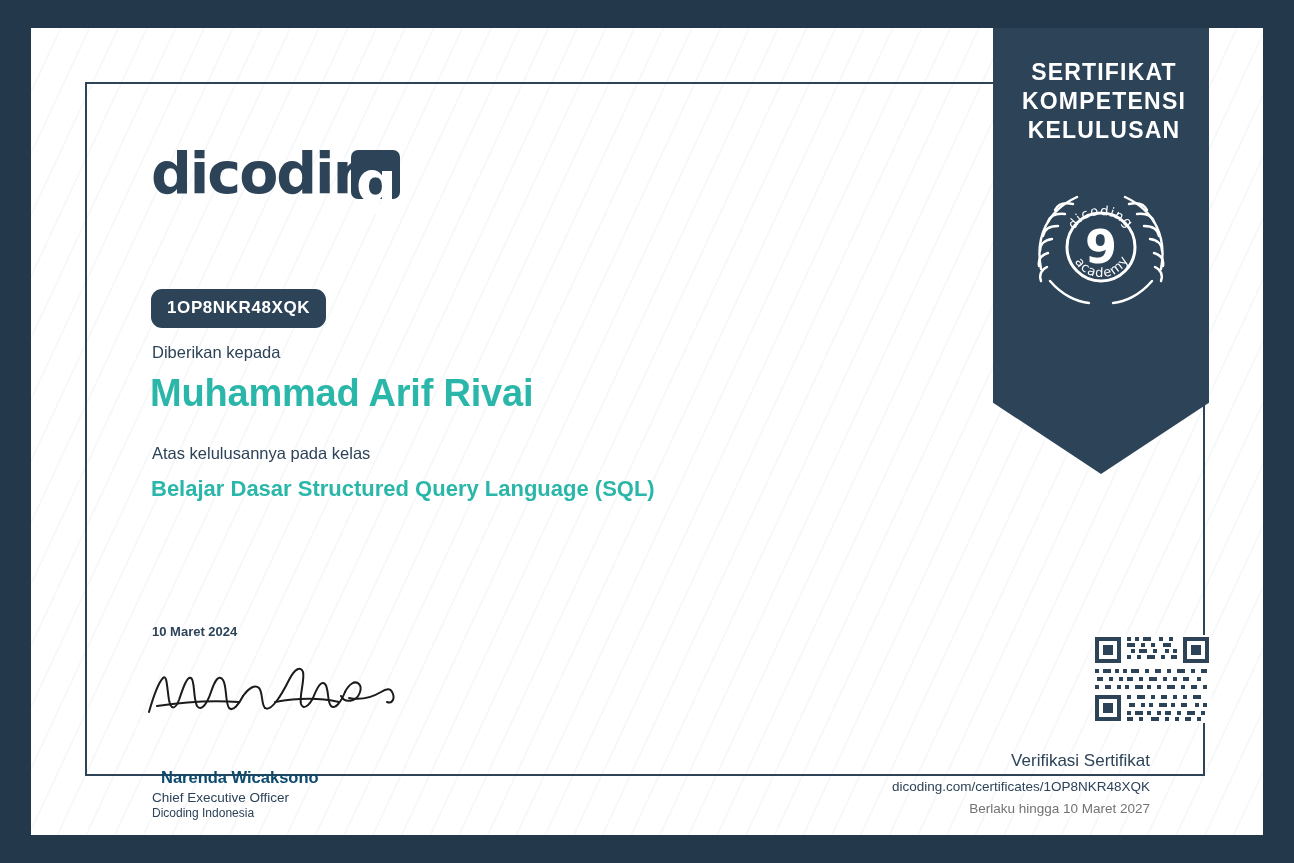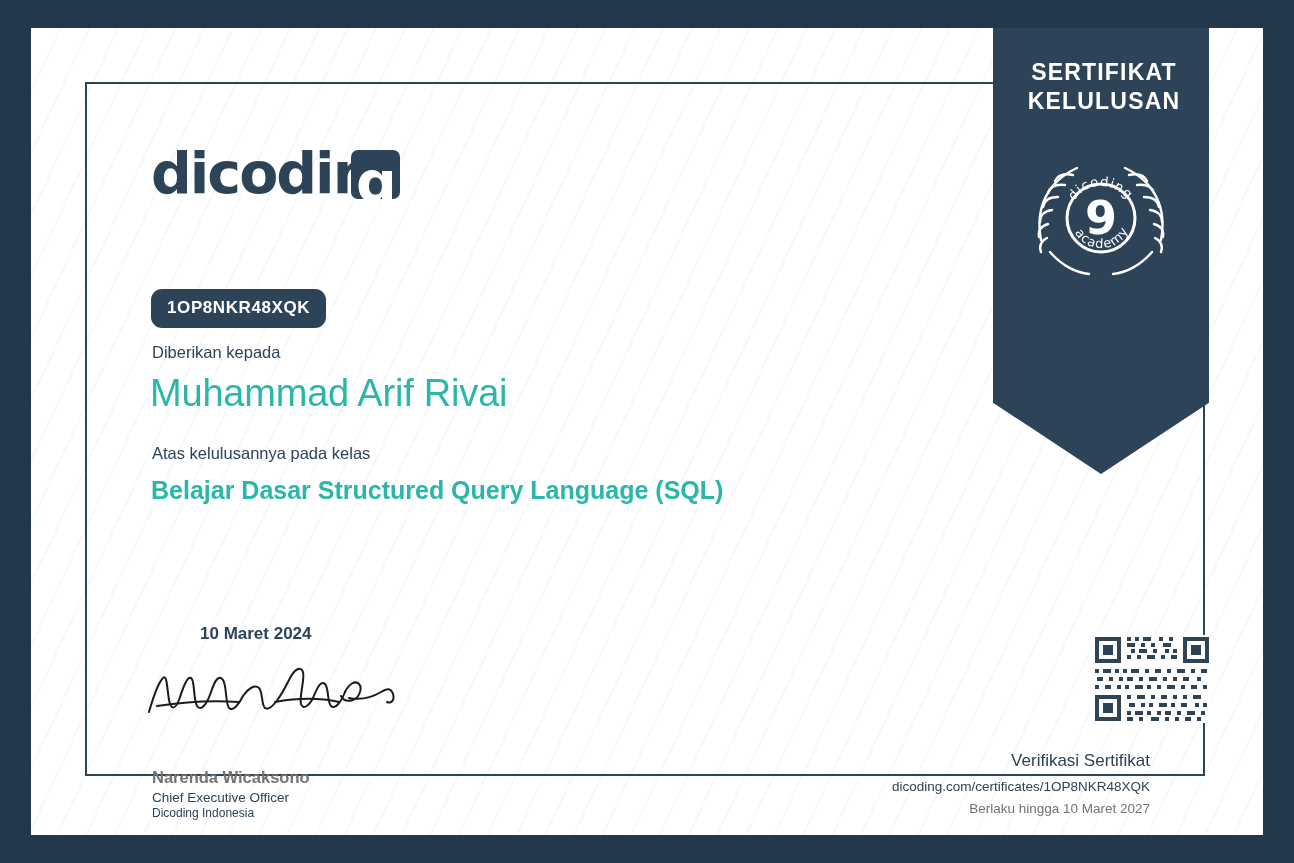--- a/index.html
+++ b/index.html
@@ -141,65 +141,64 @@
     left: 121px;
     top: 315px;
     font-size: 16.5px;
     color: #2d4358;
   }
   .recipient {
     position: absolute;
     left: 119px;
     top: 344px;
     font-size: 38px;
-    font-weight: normal;
+    font-weight: bold;
     color: #2ab7a9;
     letter-spacing: -0.2px;
   }
   .label-class {
     position: absolute;
     left: 121px;
     top: 416px;
     font-size: 16.5px;
     color: #2d4358;
   }
   .course {
     position: absolute;
     left: 120px;
     top: 448px;
-    font-size: 25px;
+    font-size: 22px;
     font-weight: bold;
     color: #2ab7a9;
   }
 
   .issue-date {
     position: absolute;
     left: 121px;
     top: 596px;
-    font-size: 17px;
-    font-weight: bold;
-    color: #2d4358;
-    margin-left: 48px;
+    font-size: 13px;
+    font-weight: bold;
+    color: #2d4358;
   }
 
   .signature {
     position: absolute;
     left: 112px;
     top: 630px;
     width: 260px;
     height: 70px;
   }
 
   .signer-name {
     position: absolute;
-    left: 121px;
+    left: 130px;
     top: 740px;
     font-size: 16.5px;
     font-weight: bold;
-    color: #737373;
+    color: #0c4a6e;
   }
   .signer-role {
     position: absolute;
     left: 121px;
     top: 762px;
     font-size: 13.5px;
     color: #2d4358;
   }
   .signer-org {
     position: absolute;
@@ -247,20 +246,21 @@
 <body>
 
 <div class="page">
   <div class="sheet">
     <div class="texture"></div>
     <div class="frame"></div>
 
     <div class="ribbon">
       <div class="ribbon-title">
         <div>SERTIFIKAT</div>
+        <div>KOMPETENSI</div>
         <div>KELULUSAN</div>
       </div>
       <div class="seal">
         <svg width="168" height="150" viewBox="0 0 168 150" xmlns="http://www.w3.org/2000/svg">
           <g stroke="#ffffff" stroke-width="2.4" fill="none" stroke-linecap="round">
             <path d="M60 26 C30 40, 18 66, 24 98"></path>
             <path d="M108 26 C138 40, 150 66, 144 98"></path>
             <path d="M56 33 C47 31, 41 33, 38 39"></path>
             <path d="M48 43 C39 42, 33 45, 31 51"></path>
             <path d="M41 55 C32 55, 27 59, 26 65"></path>

